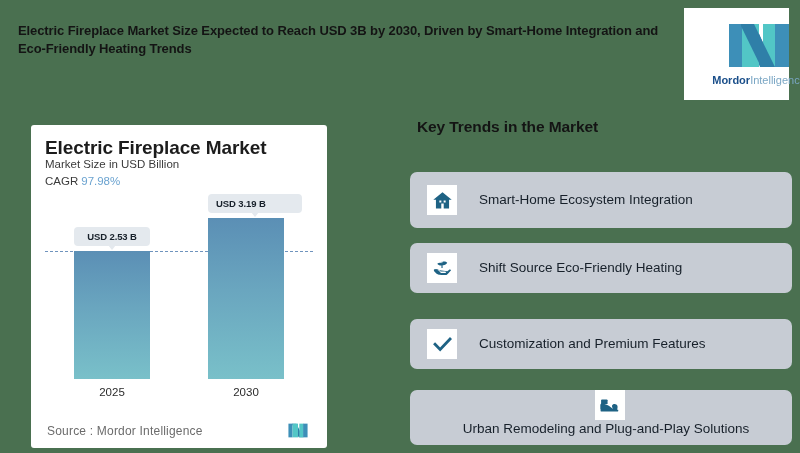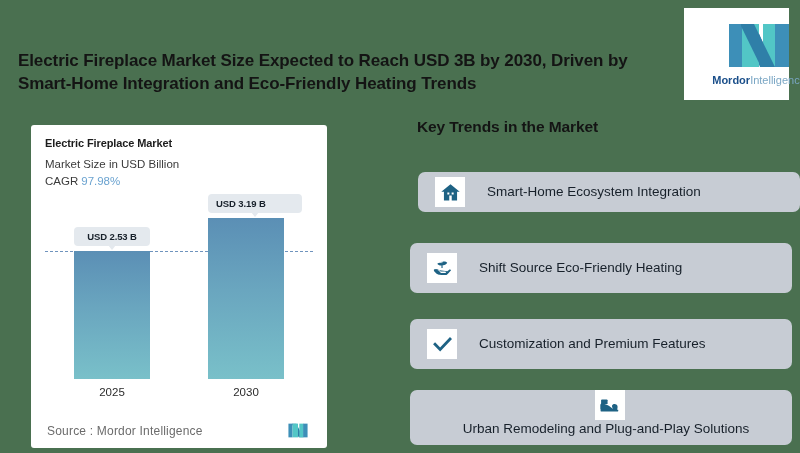--- a/index.html
+++ b/index.html
@@ -19,26 +19,25 @@
     top: 0; left: 0;
     width: 800px;
     height: 108px;
   }
 
   .headline {
     position: absolute;
     left: 18px;
     top: 22px;
     width: 660px;
-    font-size: 17px;
+    font-size: 13px;
     font-weight: bold;
     line-height: 1.38;
     letter-spacing: -0.1px;
     color: #141414;
-    margin-top: 27px;
   }
 
   .logo-box {
     position: absolute;
     right: 11px;
     top: 8px;
     width: 105px;
     height: 92px;
     background: #ffffff;
     display: flex;
@@ -64,21 +63,21 @@
     top: 125px;
     width: 296px;
     height: 323px;
     background: #ffffff;
     border-radius: 3px;
   }
 
   .chart-title {
     position: absolute;
     left: 14px; top: 12px;
-    font-size: 11px;
+    font-size: 19px;
     font-weight: bold;
     color: #1c1c1c;
     letter-spacing: -0.1px;
   }
   .chart-sub {
     position: absolute;
     left: 14px; top: 33px;
     font-size: 11.5px;
     color: #3b3b3b;
   }
@@ -190,21 +189,21 @@
   .trend-icon svg { width: 21px; height: 21px; display:block; }
 
   .trend-label {
     margin-left: 22px;
     margin-right: 12px;
     font-size: 13.5px;
     color: #17202a;
     line-height: 1.32;
   }
 
-  .c1 { top: 172px; height: 40px; margin-left: 8px; }
+  .c1 { top: 172px; height: 56px; }
   .c2 { top: 243px; height: 50px; }
   .c3 { top: 319px; height: 50px; }
   .c4 { top: 390px; height: 55px; flex-direction: column; }
 </style>
 </head>
 <body>
 
 <div class="header">
   <div class="headline">Electric Fireplace Market Size Expected to Reach USD 3B by 2030, Driven by Smart-Home Integration and Eco-Friendly Heating Trends</div>
 

